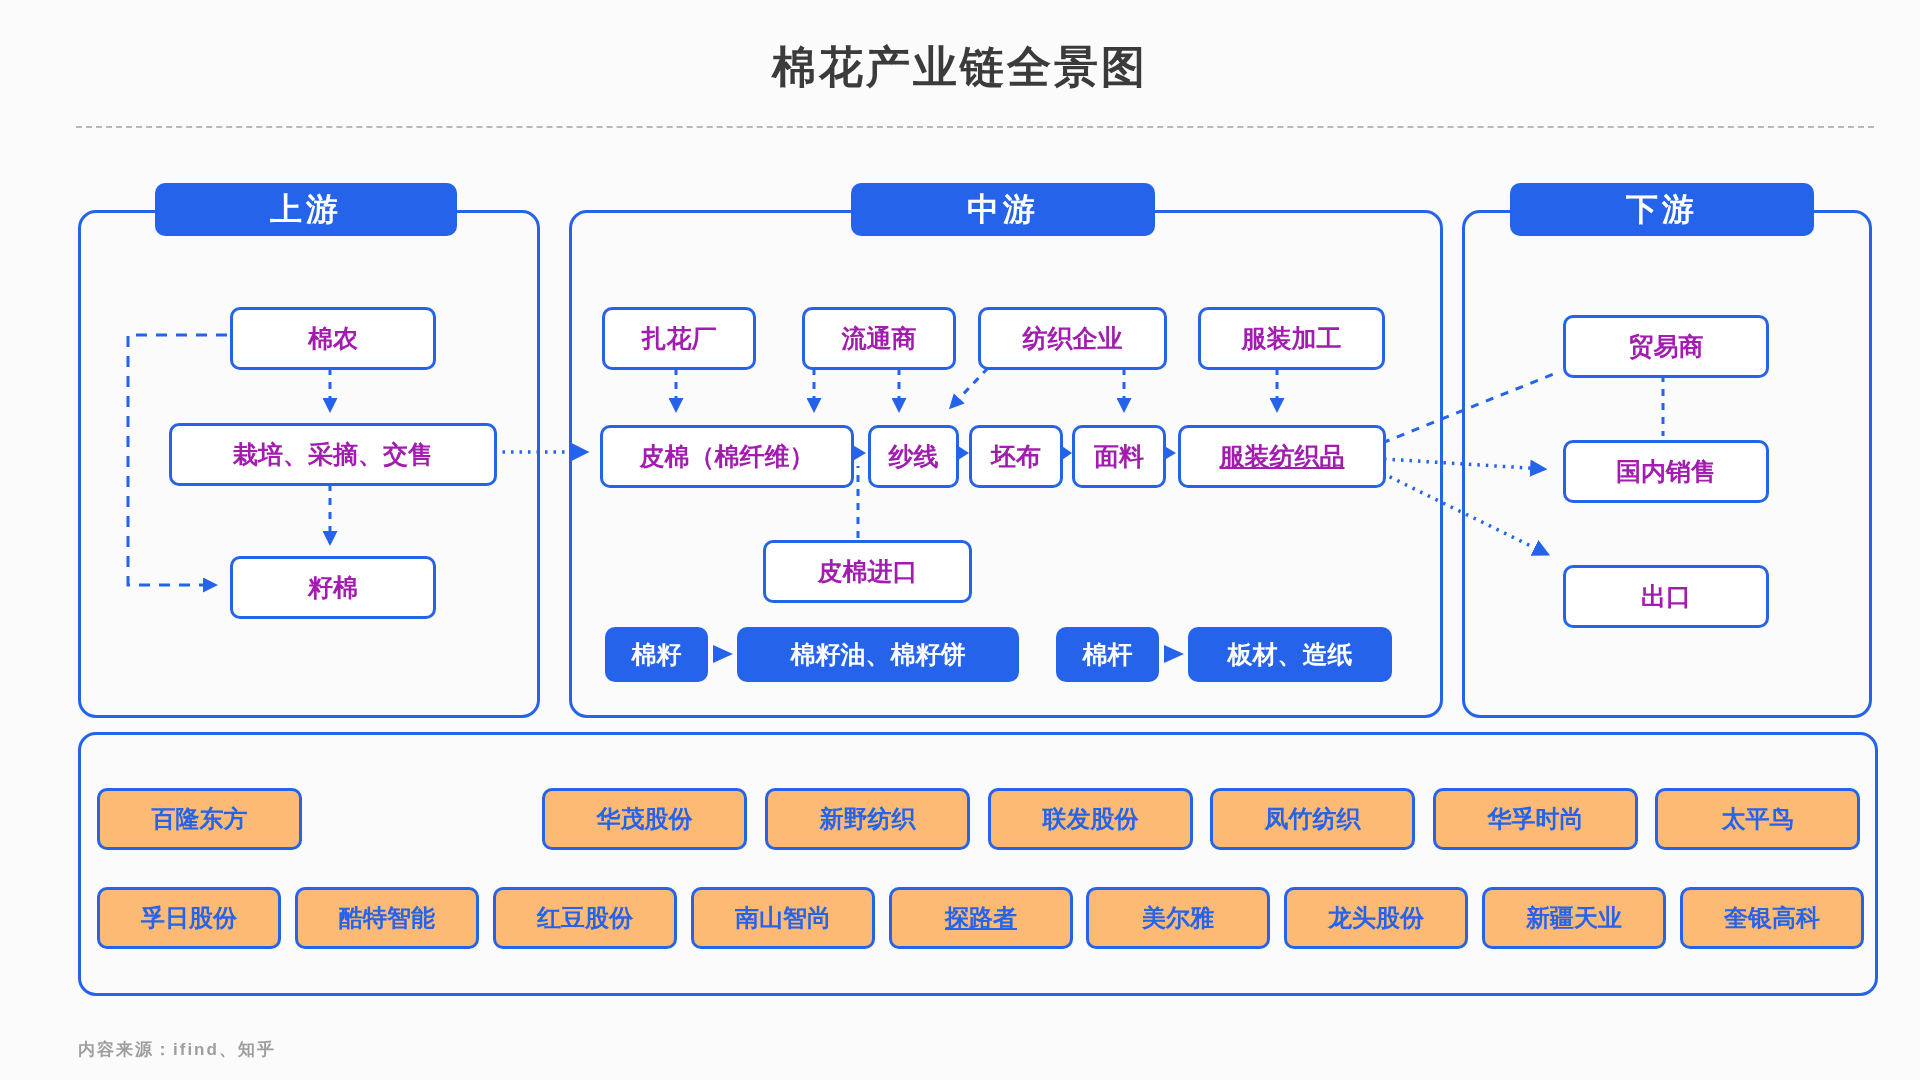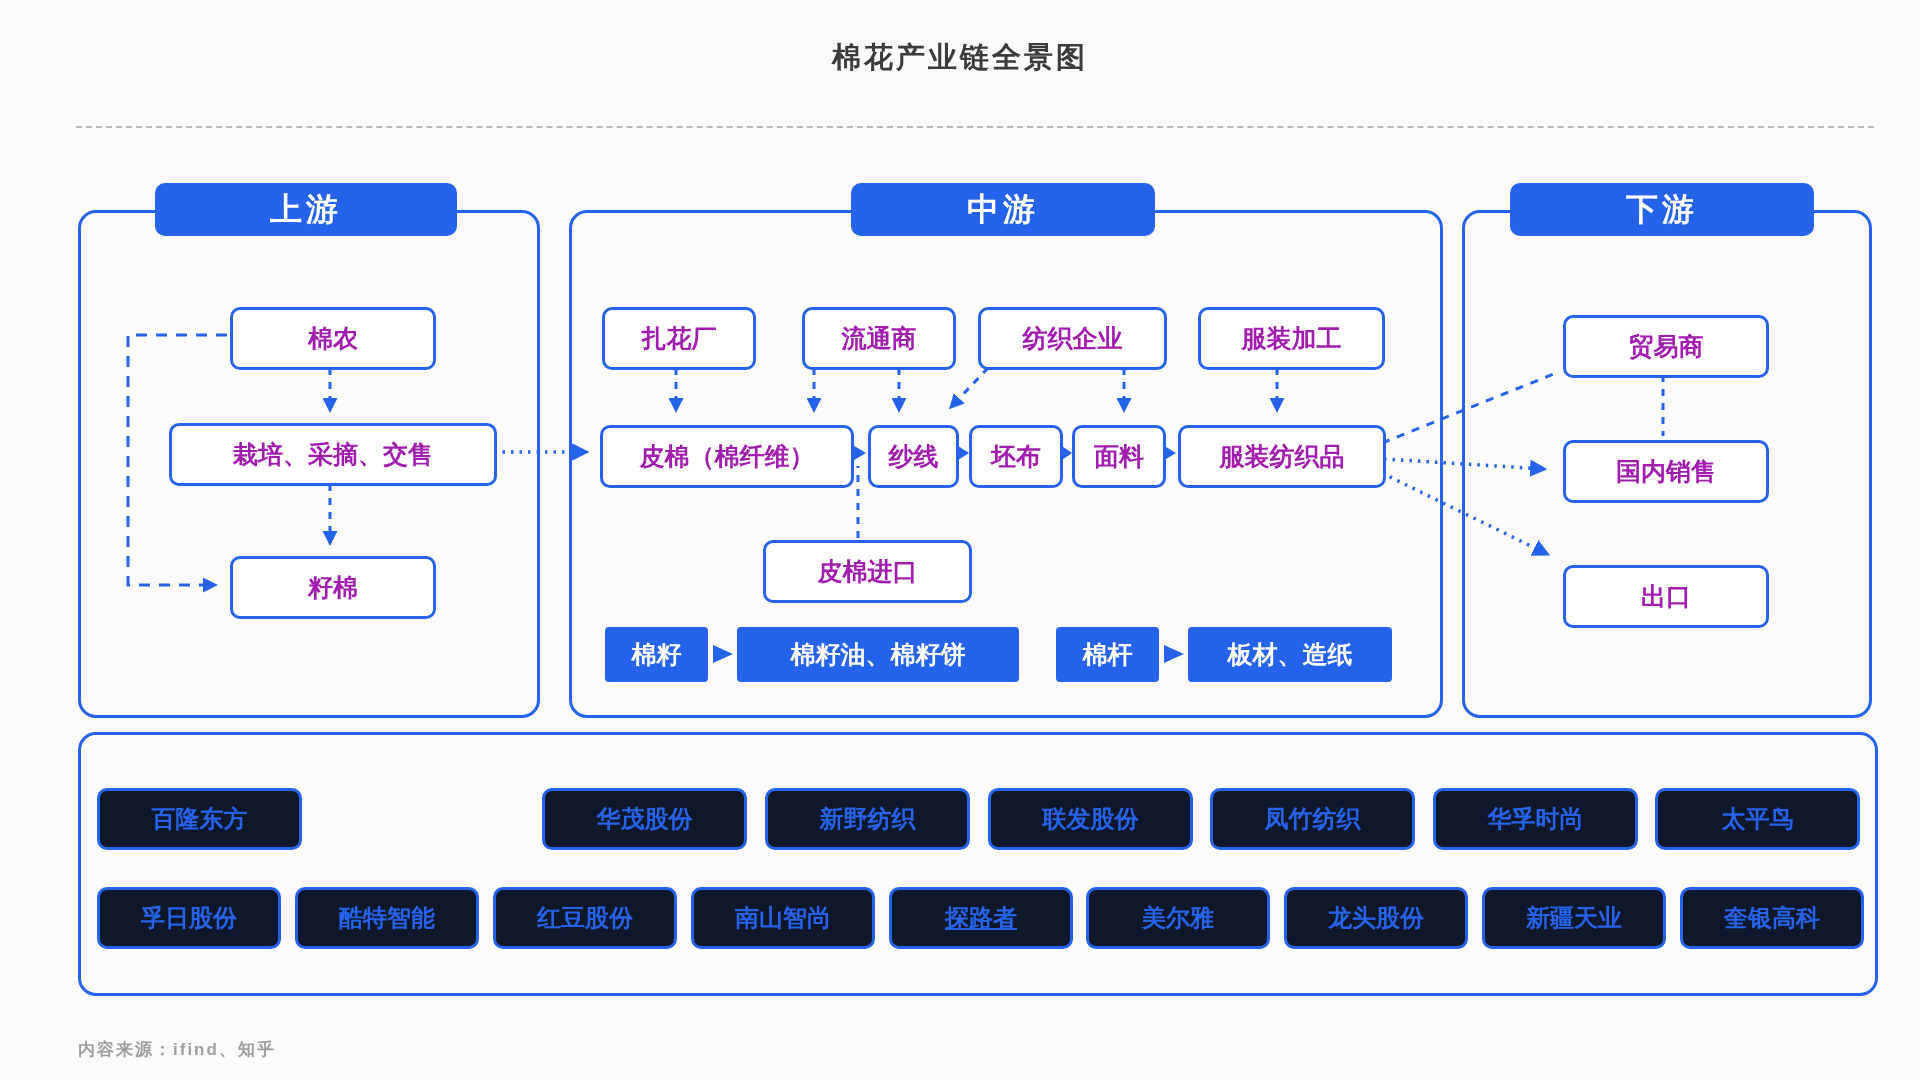--- a/index.html
+++ b/index.html
@@ -1,31 +1,31 @@
 <!DOCTYPE html>
 <html><head>
 <meta charset="utf-8">
 <style>
   html,body{margin:0;padding:0;background:#fbfbfc;font-family:"Liberation Sans",sans-serif;}
   .canvas{position:relative;width:1920px;height:1080px;background:#fbfbfc;overflow:hidden;}
   .page-title{position:absolute;left:0;top:38px;width:1920px;text-align:center;
-    font-size:29px;font-weight:800;color:#3b3b3b;letter-spacing:3px;}
+    font-size:44px;font-weight:800;color:#3b3b3b;letter-spacing:3px;}
   .top-sep{position:absolute;left:76px;top:126px;width:1798px;height:0;
     border-top:2px dashed #b9b9b9;}
   .section-box{position:absolute;border:3px solid #2563eb;border-radius:18px;background:transparent;}
   .section-header{position:absolute;background:#2563eb;border-radius:10px;color:#fff;
     font-size:32px;font-weight:700;display:flex;align-items:center;justify-content:center;
     letter-spacing:4px;z-index:4;}
   .node{position:absolute;background:#ffffff;border:3px solid #2563eb;border-radius:10px;
     color:#a21caf;font-size:25px;font-weight:700;display:flex;align-items:center;
     justify-content:center;z-index:3;white-space:nowrap;}
-  .node-filled{position:absolute;background:#2563eb;border-radius:4px;color:#ffffff;
+  .node-filled{position:absolute;background:#2563eb;border-radius:10px;color:#ffffff;
     font-size:25px;font-weight:700;display:flex;align-items:center;justify-content:center;
     z-index:3;white-space:nowrap;}
-  .company{position:absolute;background:#0f172a;border:3px solid #2563eb;border-radius:10px;
+  .company{position:absolute;background:#fdba74;border:3px solid #2563eb;border-radius:10px;
     color:#2563eb;font-size:24px;font-weight:700;display:flex;align-items:center;
     justify-content:center;z-index:3;white-space:nowrap;}
   .connectors{position:absolute;left:0;top:0;width:1920px;height:1080px;z-index:2;}
   .source-note{position:absolute;left:78px;top:1038px;font-size:17px;font-weight:600;
     color:#9e9e9e;letter-spacing:2px;}
 </style>
 </head>
 <body>
 
 <div class="canvas">
@@ -83,21 +83,21 @@
 
   <div class="node" style="left:602px;top:307px;width:148px;height:57px;">扎花厂</div>
   <div class="node" style="left:790px;top:307px;width:148px;height:57px;margin-left:12px;">流通商</div>
   <div class="node" style="left:1198px;top:307px;width:181px;height:57px;">服装加工</div>
   <div class="node" style="left:978px;top:307px;width:183px;height:57px;">纺织企业</div>
 
   <div class="node" style="left:600px;top:425px;width:248px;height:57px;">皮棉（棉纤维）</div>
   <div class="node" style="left:868px;top:425px;width:85px;height:57px;">纱线</div>
   <div class="node" style="left:969px;top:425px;width:88px;height:57px;">坯布</div>
   <div class="node" style="left:1072px;top:425px;width:88px;height:57px;">面料</div>
-  <div class="node" style="left:1178px;top:425px;width:202px;height:57px;">服装纺织品</div>
+  <div class="node" style="left:1178px;top:425px;width:202px;height:57px;text-decoration:underline;">服装纺织品</div>
 
   <div class="node" style="left:763px;top:540px;width:203px;height:57px;">皮棉进口</div>
 
   <div class="node-filled" style="left:605px;top:627px;width:103px;height:55px;">棉籽</div>
   <div class="node-filled" style="left:737px;top:627px;width:282px;height:55px;">棉籽油、棉籽饼</div>
   <div class="node-filled" style="left:1056px;top:627px;width:103px;height:55px;">棉杆</div>
   <div class="node-filled" style="left:1188px;top:627px;width:204px;height:55px;">板材、造纸</div>
 
   <div class="node" style="left:1563px;top:315px;width:200px;height:57px;">贸易商</div>
   <div class="node" style="left:1563px;top:440px;width:200px;height:57px;">国内销售</div>

